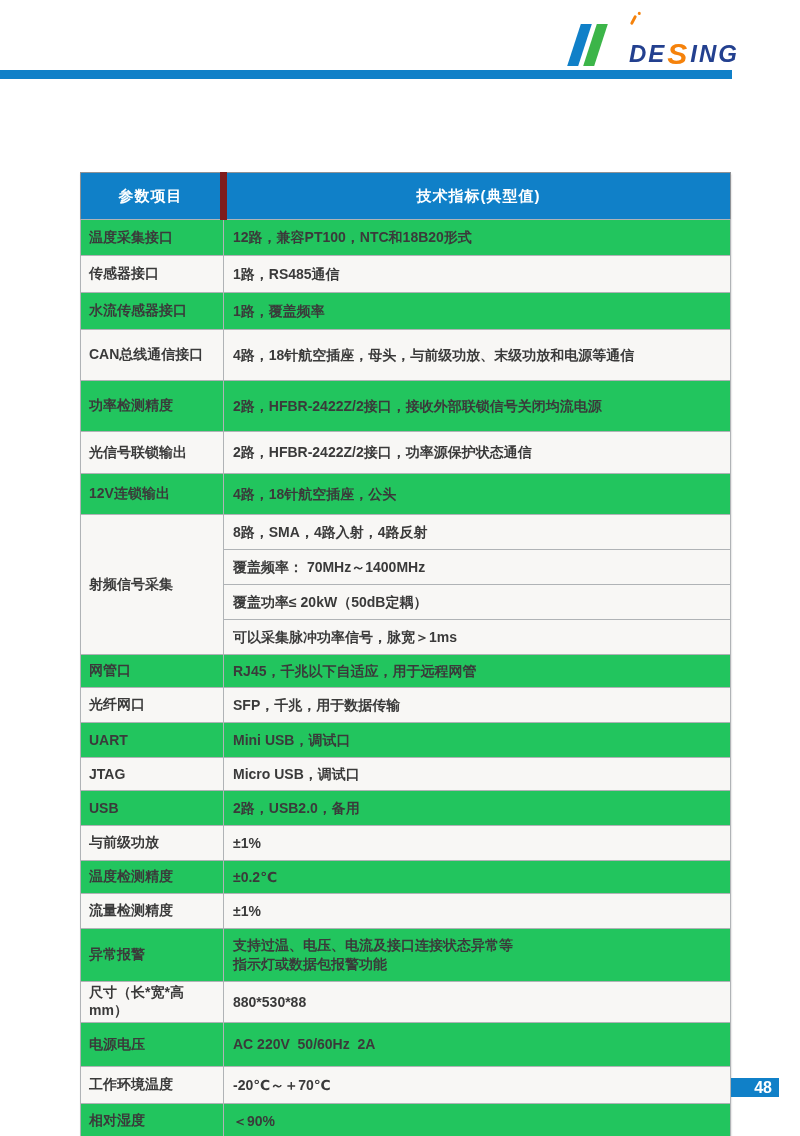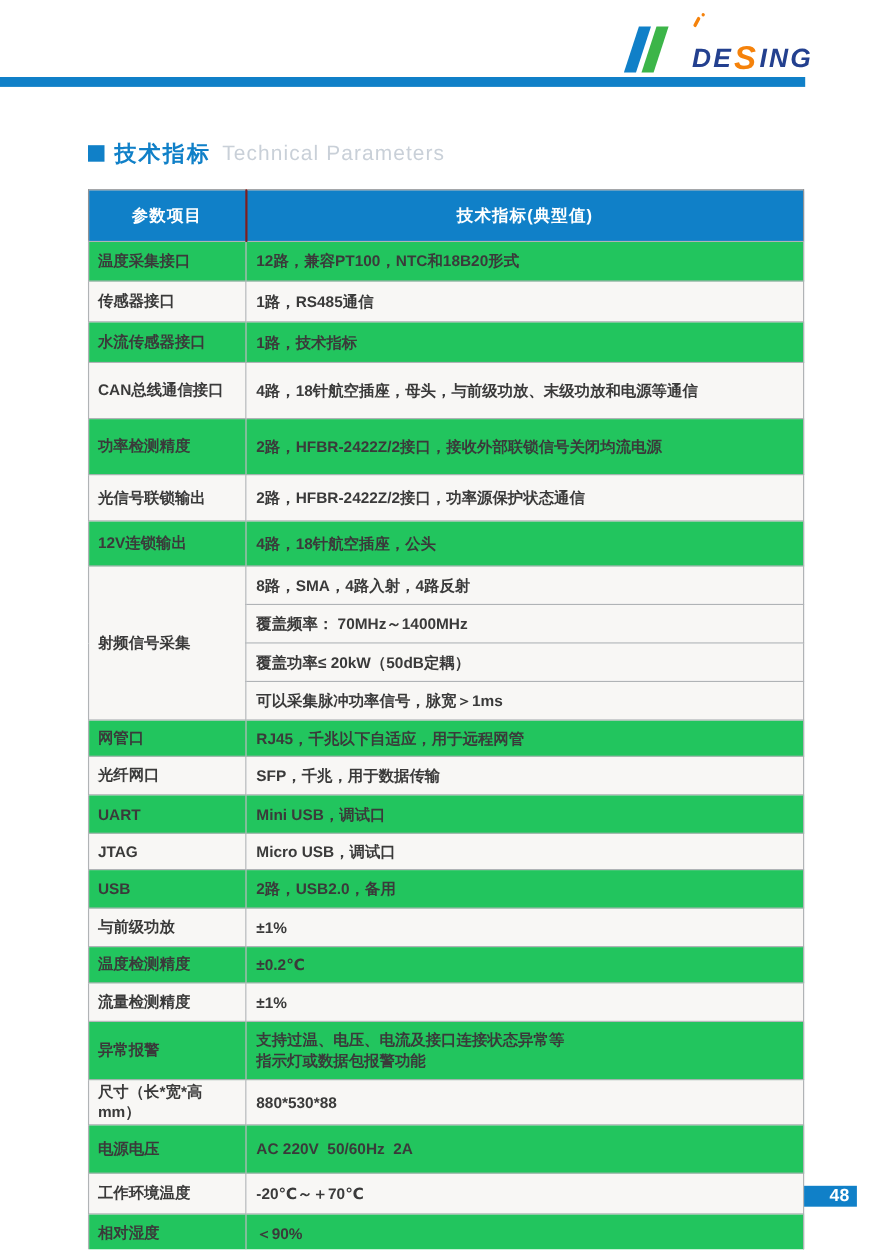--- a/index.html
+++ b/index.html
@@ -26,21 +26,21 @@
   .title-zh{font-size:20px;font-weight:bold;color:#1080c8;letter-spacing:2px;}
   .title-en{font-size:19px;color:#c9d0d8;margin-left:10px;letter-spacing:1px;}
 
   
   .spec-table-wrap{position:absolute;top:172px;left:80px;width:650px;
     box-shadow:1px 2px 2px rgba(120,120,120,.45);}
   table.spec{border-collapse:collapse;width:650px;table-layout:fixed;
     border:1px solid #8f9296;}
   table.spec th{background:#1080c8;color:#ffffff;font-size:15px;font-weight:bold;
     height:44px;text-align:center;letter-spacing:1px;}
-  table.spec th:first-child{border-right:2px solid #7f1d1d;}
+  table.spec th:first-child{border-right:7px solid #7f1d1d;}
   table.spec td{border:1px solid #b0b3b6;font-size:14px;color:#3a3a3a;
     vertical-align:middle;}
   td.param{width:142px;font-weight:bold;padding:2px 4px 2px 8px;}
   td.val{font-weight:bold;padding:2px 6px 2px 9px;white-space:pre-wrap;line-height:19px;}
   tr.rb td{background:#22c55e;}
   tr.rw td{background:#f8f7f5;}
 
   
   .page-badge{position:absolute;top:1078px;left:731px;width:48px;height:19px;
     background:#1080c8;color:#ffffff;font-weight:bold;font-size:16px;line-height:19px;
@@ -54,25 +54,20 @@
   <div class="logo">
     <span class="slash blue"></span>
     <span class="slash green"></span>
     <span class="logo-text">
       <span class="spark"></span><span>DE</span><span class="s-orange">S</span><span>ING</span>
     </span>
   </div>
 
   <div class="top-bar"></div>
 
-  <div class="section-title">
-    <span class="title-square"></span>
-    <span class="title-zh">技术指标</span>
-    <span class="title-en">Technical Parameters</span>
-  </div>
 
   <div class="spec-table-wrap">
     <table class="spec">
       <colgroup>
           <col style="width:143px">
           <col style="width:507px">
         </colgroup>
       <thead>
         <tr>
           <th>参数项目</th>
@@ -83,21 +78,21 @@
           <tr class="rb">
             <td class="param" rowspan="1">温度采集接口</td>
             <td class="val" style="height: 31px;">12路，兼容PT100，NTC和18B20形式</td>
           </tr>
           <tr class="rw">
             <td class="param" rowspan="1">传感器接口</td>
             <td class="val" style="height: 32px;">1路，RS485通信</td>
           </tr>
           <tr class="rb">
             <td class="param" rowspan="1">水流传感器接口</td>
-            <td class="val" style="height: 32px;">1路，技术指标</td>
+            <td class="val" style="height: 32px;">1路，覆盖频率</td>
           </tr>
           <tr class="rw">
             <td class="param" rowspan="1">CAN总线通信接口</td>
             <td class="val" style="height: 46px;">4路，18针航空插座，母头，与前级功放、末级功放和电源等通信</td>
           </tr>
           <tr class="rb">
             <td class="param" rowspan="1">功率检测精度</td>
             <td class="val" style="height: 46px;">2路，HFBR-2422Z/2接口，接收外部联锁信号关闭均流电源</td>
           </tr>
           <tr class="rw">

